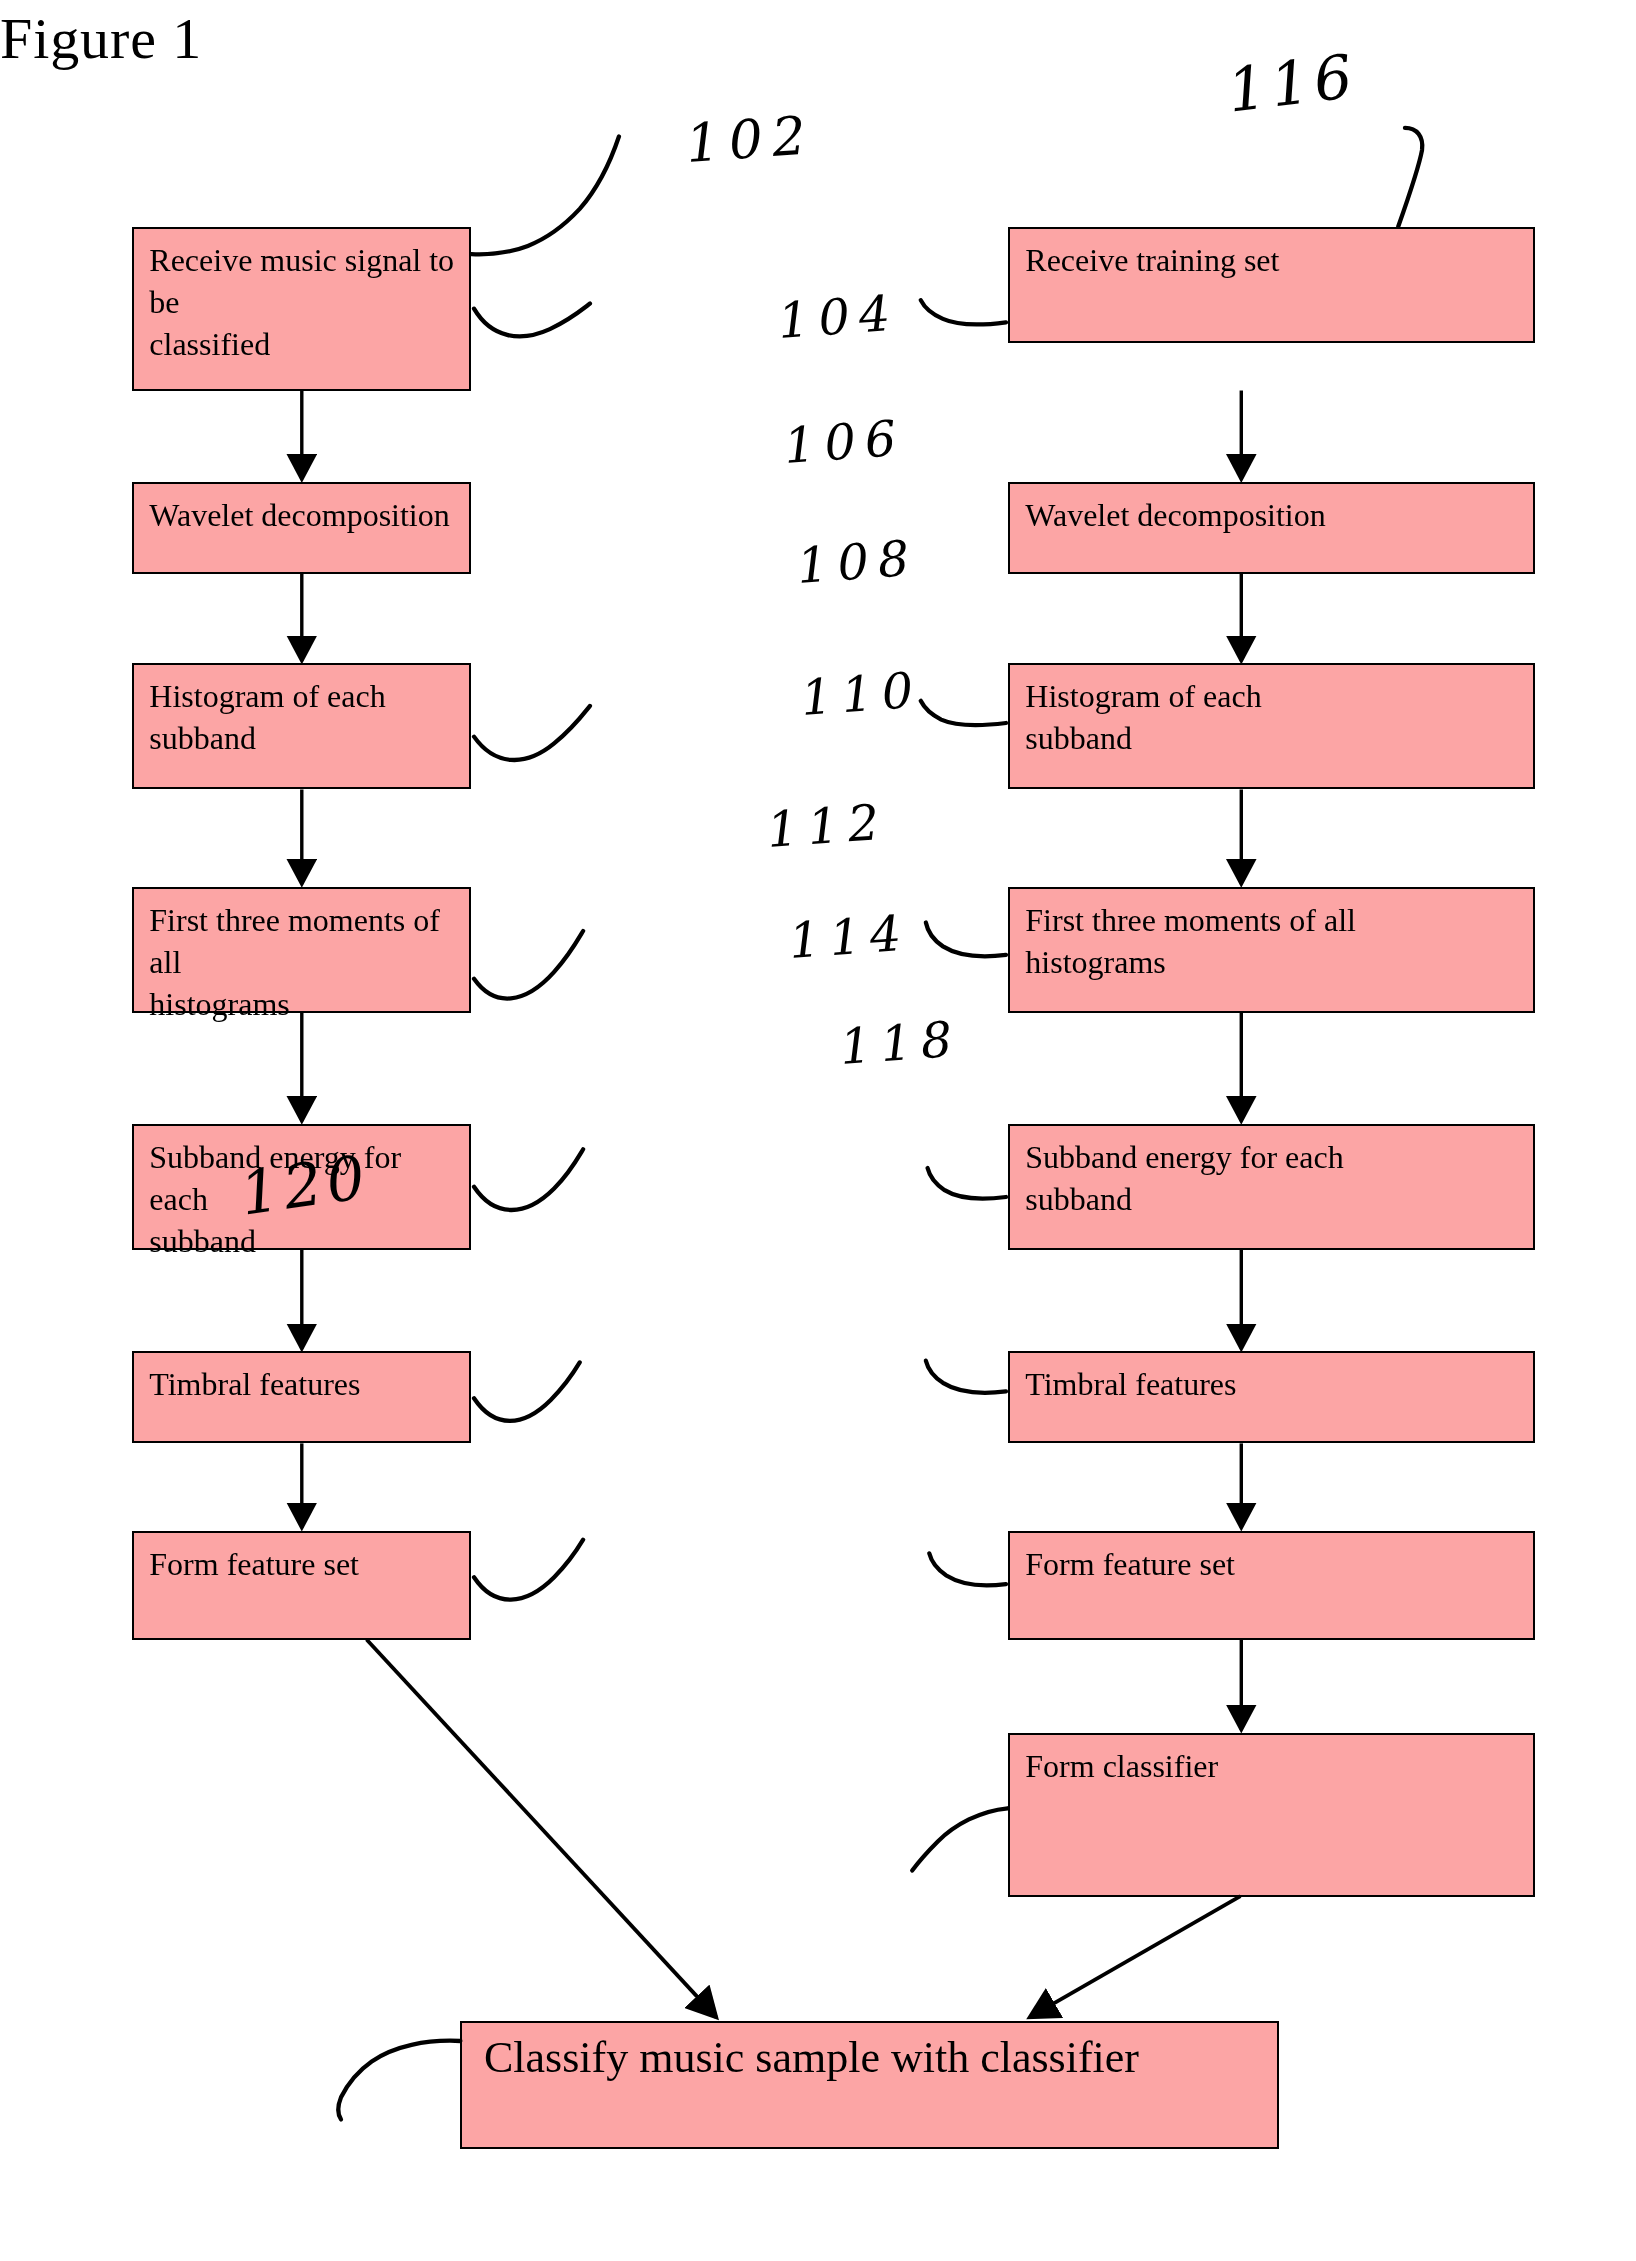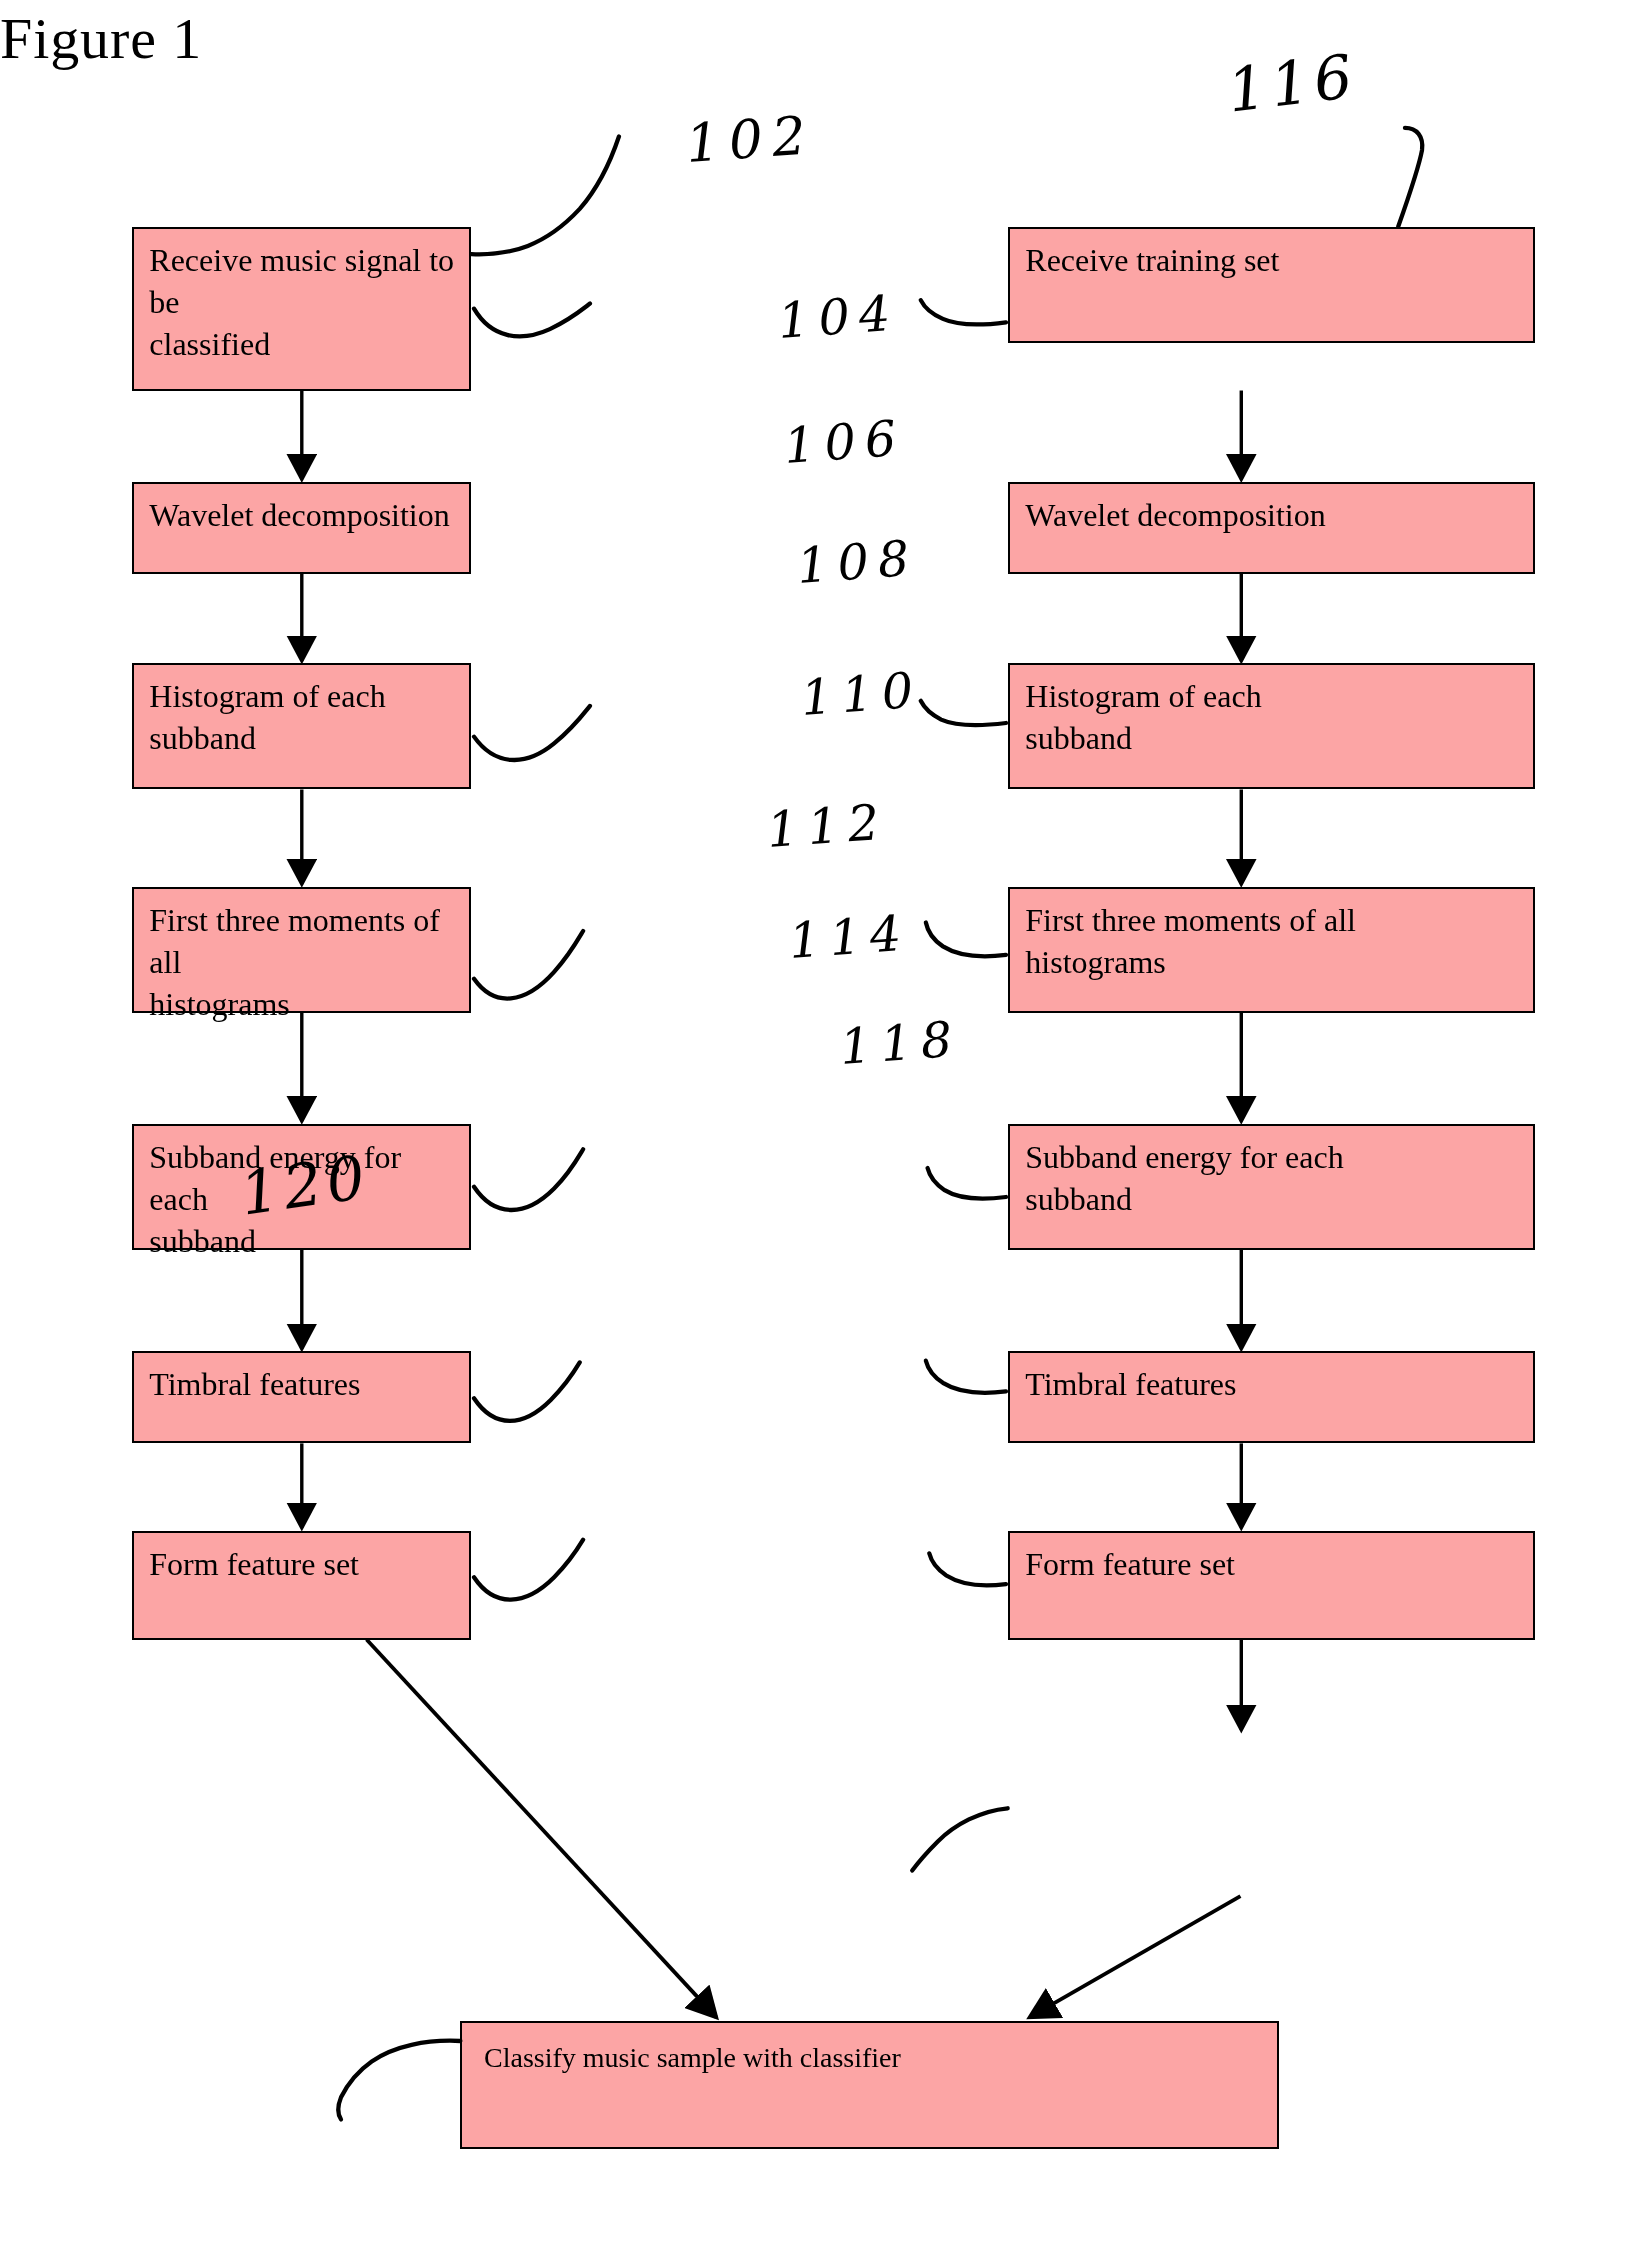--- a/index.html
+++ b/index.html
@@ -140,23 +140,26 @@
   </div>
 
   <div class="fbox" style="left:1008px; top:1351px; width:527px; height:92px;">
     <div class="ftext">Timbral features</div>
   </div>
 
   <div class="fbox" style="left:1008px; top:1531px; width:527px; height:109px;">
     <div class="ftext">Form feature set</div>
   </div>
 
+  <div class="fbox" style="left:1008px; top:1733px; width:527px; height:164px;">
+    <div class="ftext">Form classifier</div>
+  </div>
 
   <div class="fbox" style="left:460px; top:2021px; width:819px; height:128px;">
-    <div class="ftext" style="top:13.6px; left:22px; font-size:28px;">Classify music sample with classifier</div>
+    <div class="ftext" style="top:13.6px; left:22px; font-size:44px;">Classify music sample with classifier</div>
   </div>
 
   <div class="refnum" style="left:686px; top:119px; font-size:53px;">102</div>
 
   <div class="refnum" style="left:778px; top:297px;">104</div>
 
   <div class="refnum" style="left:784px; top:422px;">106</div>
 
   <div class="refnum" style="left:797px; top:542px;">108</div>
 

